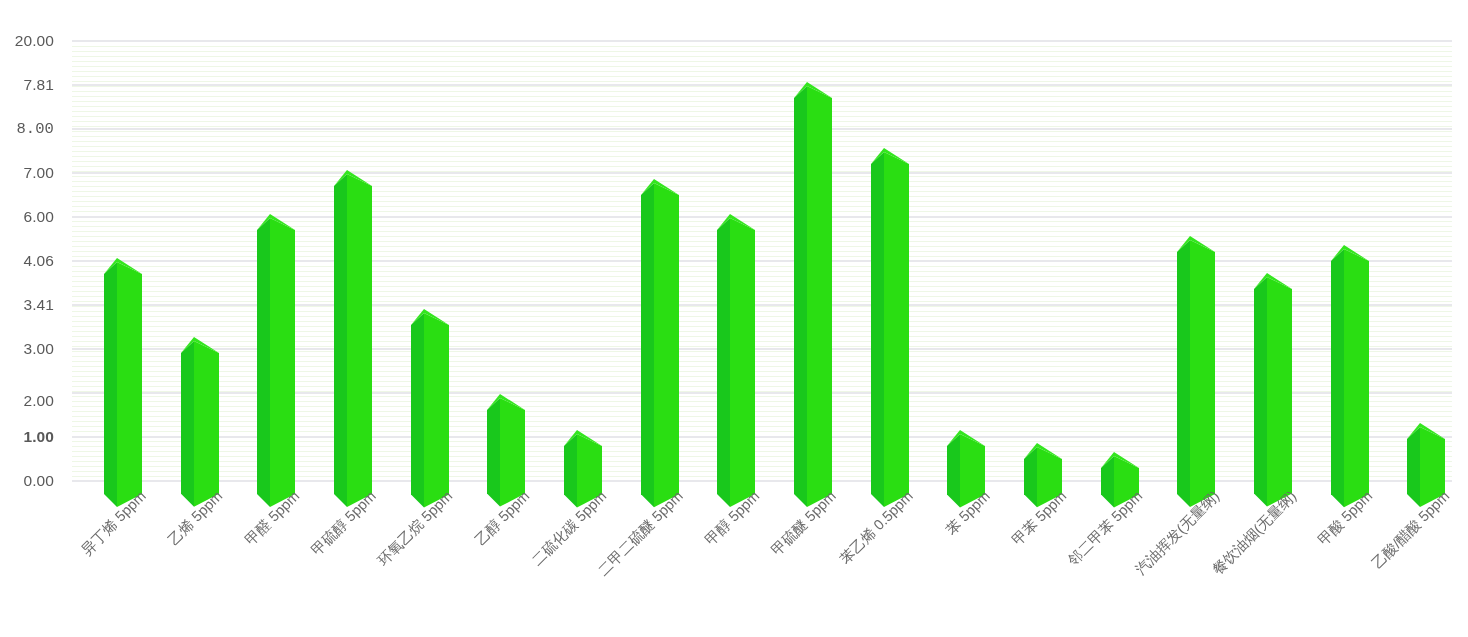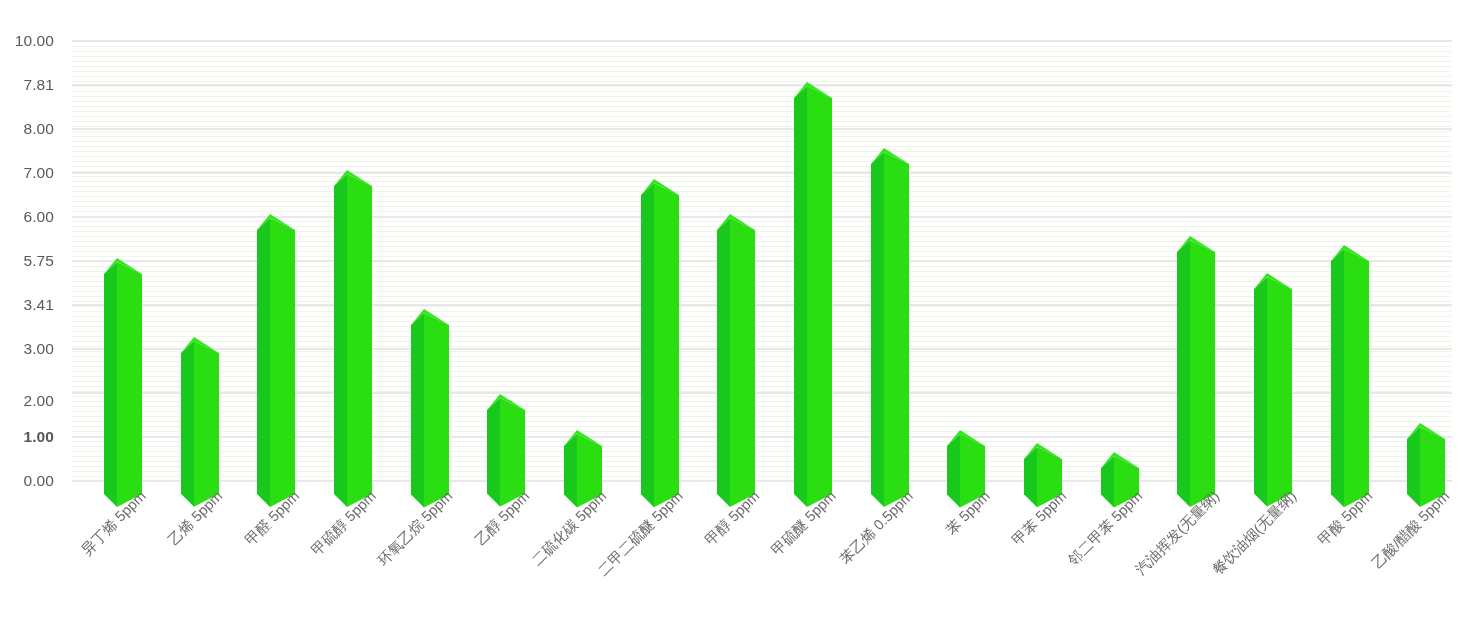--- a/index.html
+++ b/index.html
@@ -99,26 +99,26 @@
 <body>
 
 <div id="root">
 
   <div id="y-axis">
       <div class="y-tick" style="top: 440px;">0.00</div>
       <div class="y-tick" style="top: 396px; font-weight: bold;">1.00</div>
       <div class="y-tick" style="top: 360px;">2.00</div>
       <div class="y-tick" style="top: 308px;">3.00</div>
       <div class="y-tick" style="top: 264px;">3.41</div>
-      <div class="y-tick" style="top: 220px;">5.75</div>
+      <div class="y-tick" style="top: 220px;">4.06</div>
       <div class="y-tick" style="top: 176px;">6.00</div>
       <div class="y-tick" style="top: 132px; margin-left: 20px;">7.00</div>
-      <div class="y-tick" style="top: 88px;">8.00</div>
+      <div class="y-tick" style="top: 88px; font-family: Liberation Mono, monospace;">8.00</div>
       <div class="y-tick" style="top: 44px;">7.81</div>
-      <div class="y-tick" style="top: 0px;">10.00</div>
+      <div class="y-tick" style="top: 0px;">20.00</div>
     </div>
 
   <div id="plot">
     <div id="plot-bg"></div>
     <div id="grid-major">
         <div class="gridline" style="top: 439px; background: rgb(232, 232, 236);"></div>
         <div class="gridline" style="top: 395px; background: rgb(232, 232, 236);"></div>
         <div class="gridline" style="top: 351px; background: rgb(232, 232, 236);"></div>
         <div class="gridline" style="top: 307px; background: rgb(232, 232, 236);"></div>
         <div class="gridline" style="top: 263px; background: rgb(232, 232, 236);"></div>

